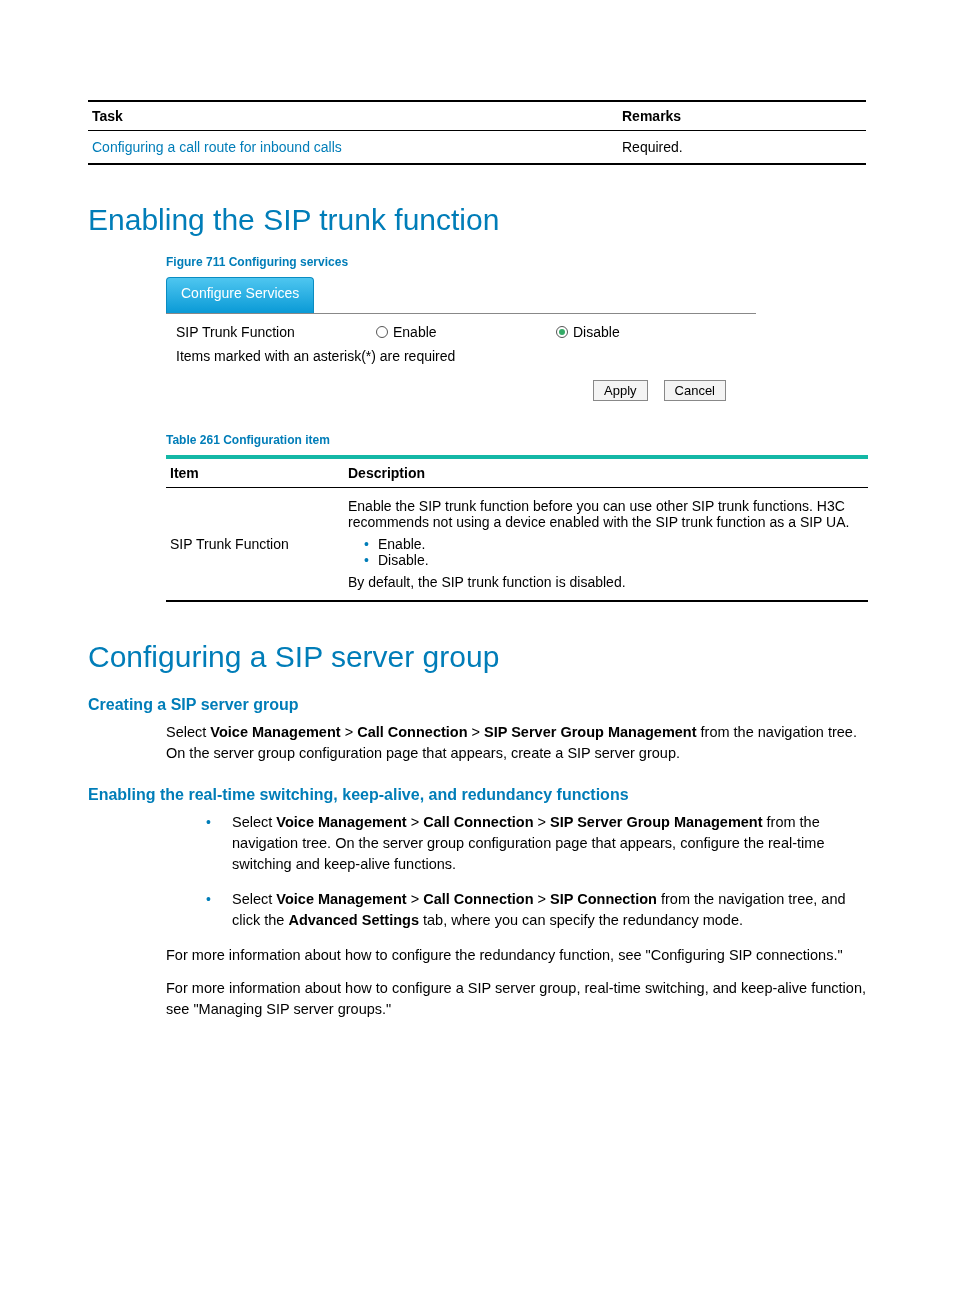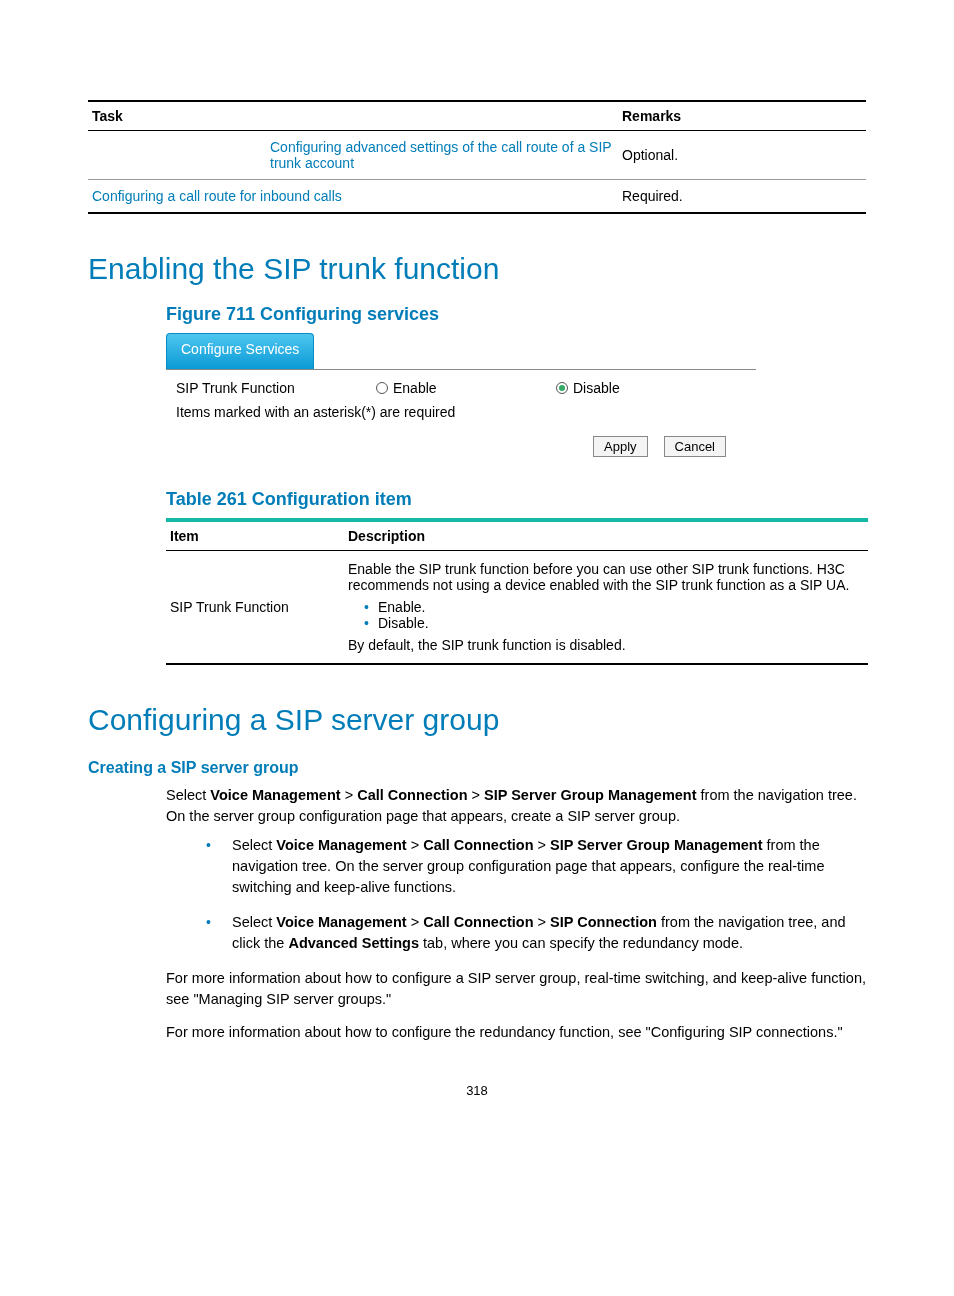--- a/index.html
+++ b/index.html
@@ -44,21 +44,21 @@
     margin: 38px 0 18px 0;
   }
   .body-indent {
     margin-left: 78px;
     font-size: 14.5px;
     line-height: 1.45;
   }
   .figcap {
     color: #007db8;
     font-weight: bold;
-    font-size: 18px;
+    font-size: 12px;
     margin: 18px 0 8px 78px;
   }
   .figbox {
     margin-left: 78px;
     width: 590px;
     border: none;
   }
   .tab {
     background: linear-gradient(#4ec6f0, #0a9ad6);
     border-top-left-radius: 4px;
@@ -191,25 +191,20 @@
 <div class="page">
 
   <table class="top-table">
     <thead>
       <tr>
         <th colspan="2">Task</th>
         <th style="width:240px">Remarks</th>
       </tr>
     </thead>
     <tbody>
-      <tr>
-        <td style="width:170px"></td>
-        <td class="link-blue">Configuring advanced settings of the call route of a SIP trunk account</td>
-        <td>Optional.</td>
-      </tr>
       <tr class="lastrow">
         <td colspan="2" class="link-blue">Configuring a call route for inbound calls</td>
         <td>Required.</td>
       </tr>
     </tbody>
   </table>
 
   <h1 class="section">Enabling the SIP trunk function</h1>
 
 
@@ -264,27 +259,27 @@
   </table>
 
   <h1 class="section">Configuring a SIP server group</h1>
 
   <h3 class="sub">Creating a SIP server group</h3>
 
   <div class="body-indent">
     <span>Select </span><b>Voice Management</b><span> &gt; </span><b>Call Connection</b><span> &gt; </span><b>SIP Server Group Management</b><span> from the navigation tree. On the server group configuration page that appears, create a SIP server group.</span>
   </div>
 
+  <h3 class="sub">Enabling the real-time switching, keep-alive, and redundancy functions</h3>
 
   <ul class="outerlist">
     <li>
       <span>Select </span><b>Voice Management</b><span> &gt; </span><b>Call Connection</b><span> &gt; </span><b>SIP Server Group Management</b><span> from the navigation tree. On the server group configuration page that appears, configure the real-time switching and keep-alive functions.</span>
     </li>
     <li>
       <span>Select </span><b>Voice Management</b><span> &gt; </span><b>Call Connection</b><span> &gt; </span><b>SIP Connection</b><span> from the navigation tree, and click the </span><b>Advanced Settings</b><span> tab, where you can specify the redundancy mode.</span>
     </li>
   </ul>
 
+  <div class="para">For more information about how to configure the redundancy function, see "Configuring SIP connections."</div>
   <div class="para">For more information about how to configure a SIP server group, real-time switching, and keep-alive function, see "Managing SIP server groups."</div>
-  <div class="para">For more information about how to configure the redundancy function, see "Configuring SIP connections."</div>
-
-  <div class="pagenum">318</div>
+
 </div>
 
 </body></html>

